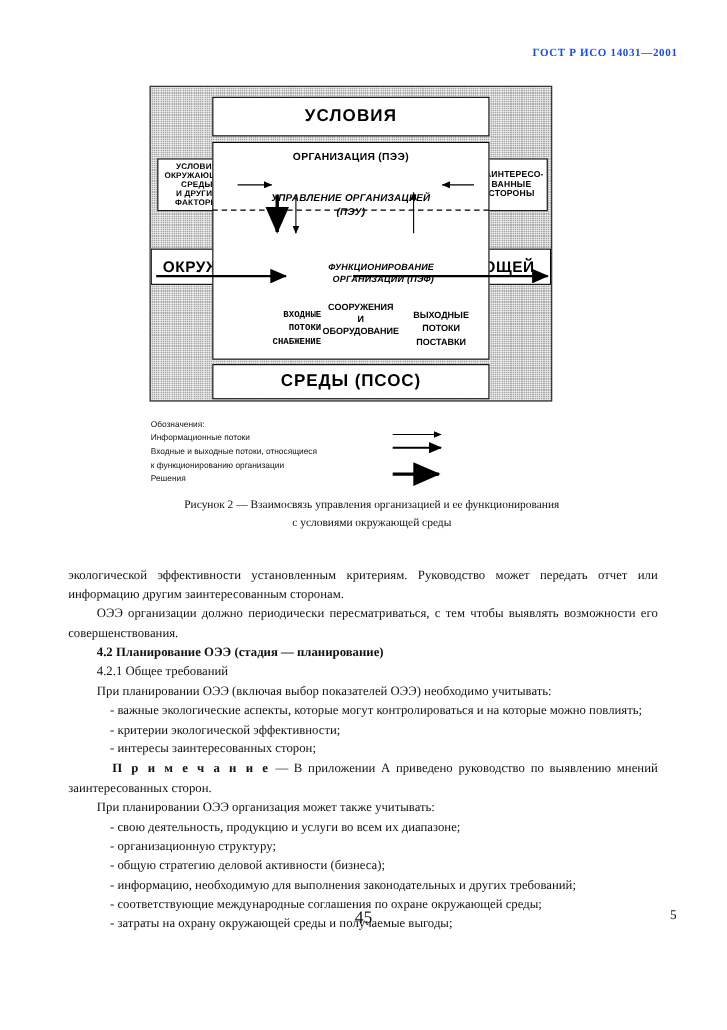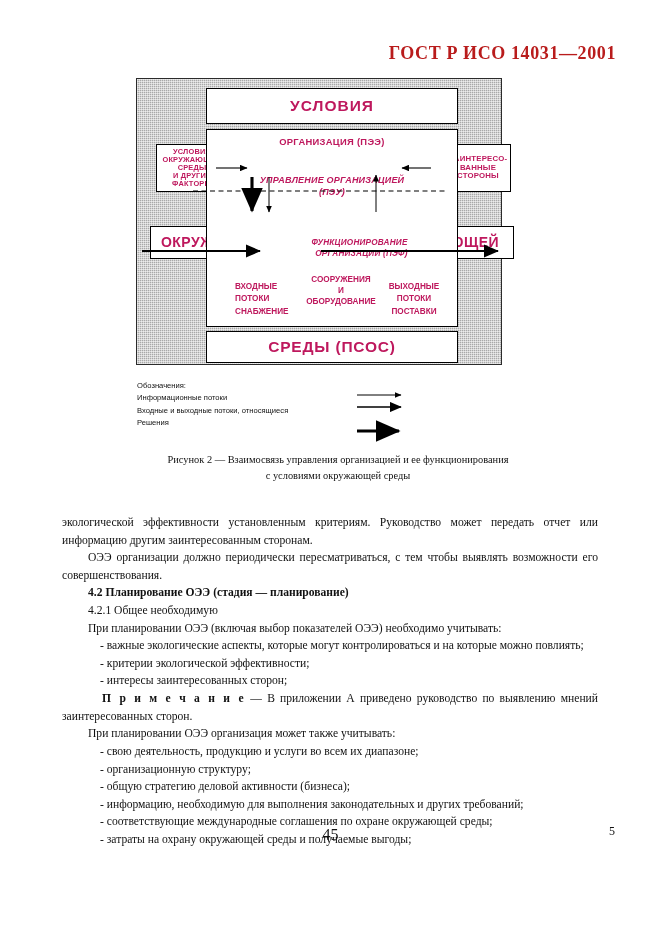--- a/index.html
+++ b/index.html
@@ -16,23 +16,23 @@
     overflow: hidden;
   }
 
   
   .std-header {
     position: absolute;
     top: 43px;
     right: 45px;
     font-family: "Liberation Serif", serif;
     font-weight: bold;
-    font-size: 18px;
+    font-size: 10px;
     letter-spacing: 0.6px;
-    color: #b91c1c;
+    color: #1d4ed8;
   }
 
   
   .figure {
     position: absolute;
     left: 136px;
     top: 78px;
     width: 366px;
     height: 287px;
   }
@@ -52,23 +52,22 @@
     position: absolute;
     background: #fff;
     border: 1.6px solid #000;
     box-sizing: border-box;
     display: flex;
     align-items: center;
     justify-content: center;
     text-align: center;
     font-family: "Liberation Sans", sans-serif;
     font-weight: bold;
-    color: #be185d;
+    color: #000000;
     line-height: 1.08;
-    margin-left: 13px;
   }
 
   
   .box-usloviya {
     left: 57px; top: 10px; width: 252px; height: 36px;
     font-size: 15.5px;
     letter-spacing: 1px;
   }
   
   .box-org {
@@ -138,23 +137,23 @@
     font-weight: bold;
     font-style: italic;
     font-size: 8.2px;
     line-height: 1.35;
     letter-spacing: .2px;
     width: 140px;
   }
   .org-inflow {
     position: absolute;
     left: 28px; top: 151px;
-    text-align: left;
+    text-align: right;
     width: 70px;
-    font-family: Liberation Sans, sans-serif;
+    font-family: Liberation Mono, monospace;
     font-weight: bold;
     font-size: 8.2px;
     line-height: 1.5;
   }
   .org-mid {
     position: absolute;
     left: 91px; top: 144px;
     text-align: center;
     width: 86px;
     font-family: "Liberation Sans", sans-serif;
@@ -332,20 +331,21 @@
     <line x1="6" y1="173" x2="124" y2="173" stroke="#000" stroke-width="1.9" marker-end="url(#ah-mid)"></line>
 
     <line x1="185" y1="173" x2="362" y2="173" stroke="#000" stroke-width="1.9" marker-end="url(#ah-mid)"></line>
   </svg>
 </div>
 
 <div class="legend">
   <div>Обозначения:</div>
   <div>Информационные потоки</div>
   <div>Входные и выходные потоки, относящиеся</div>
+  <div>к функционированию организации</div>
   <div>Решения</div>
 
   <svg style="position:absolute; left:218px; top:11px;" width="112" height="52" viewBox="0 0 112 52">
     <defs>
       <marker id="lg-thin" markerWidth="7" markerHeight="6" refX="6.5" refY="3" orient="auto">
         <path d="M0,0 L7,3 L0,6 z" fill="#000"></path>
       </marker>
       <marker id="lg-thick" markerWidth="8" markerHeight="7" refX="7.5" refY="3.5" orient="auto">
         <path d="M0,0 L8,3.5 L0,7 z" fill="#000"></path>
       </marker>
@@ -358,21 +358,21 @@
 
 <div class="caption">
   <div>Рисунок 2 — Взаимосвязь управления организацией и ее функционирования</div>
   <div>с условиями окружающей среды</div>
 </div>
 
 <div class="body">
   <p>экологической эффективности установленным критериям. Руководство может передать отчет или информацию другим заинтересованным сторонам.</p>
   <p class="p-ind">ОЭЭ организации должно периодически пересматриваться, с тем чтобы выявлять возможности его совершенствования.</p>
   <p class="p-head">4.2  Планирование ОЭЭ (стадия — планирование)</p>
-  <p class="p-ind">4.2.1  Общее необходимую</p>
+  <p class="p-ind">4.2.1  Общее требований</p>
   <p class="p-ind">При планировании ОЭЭ (включая выбор показателей ОЭЭ) необходимо учитывать:</p>
   <p class="p-li">- важные экологические аспекты, которые могут контролироваться и на которые можно повлиять;</p>
   <p class="p-li">- критерии экологической эффективности;</p>
   <p class="p-li">- интересы заинтересованных сторон;</p>
   <p class="p-note"><span class="spaced">П р и м е ч а н и е</span><span> — В приложении А приведено руководство по выявлению мнений заинтересованных сторон.</span></p>
   <p class="p-ind sp">При планировании ОЭЭ организация может также учитывать:</p>
   <p class="p-li">- свою деятельность, продукцию и услуги во всем их диапазоне;</p>
   <p class="p-li">- организационную структуру;</p>
   <p class="p-li">- общую стратегию деловой активности (бизнеса);</p>
   <p class="p-li">- информацию, необходимую для выполнения законодательных и других требований;</p>

